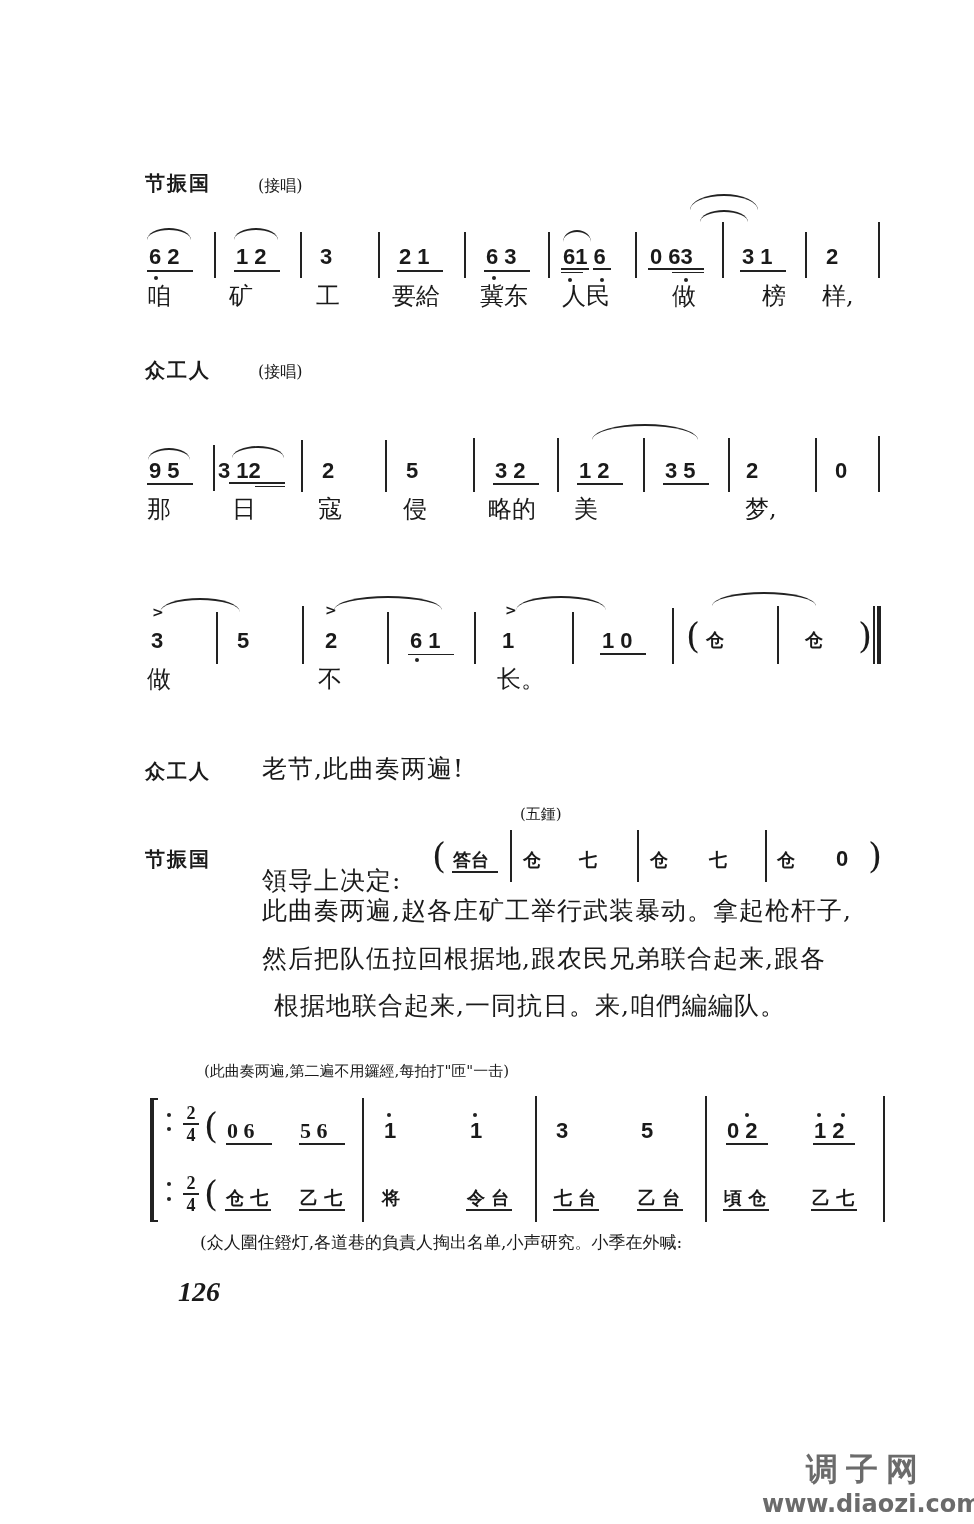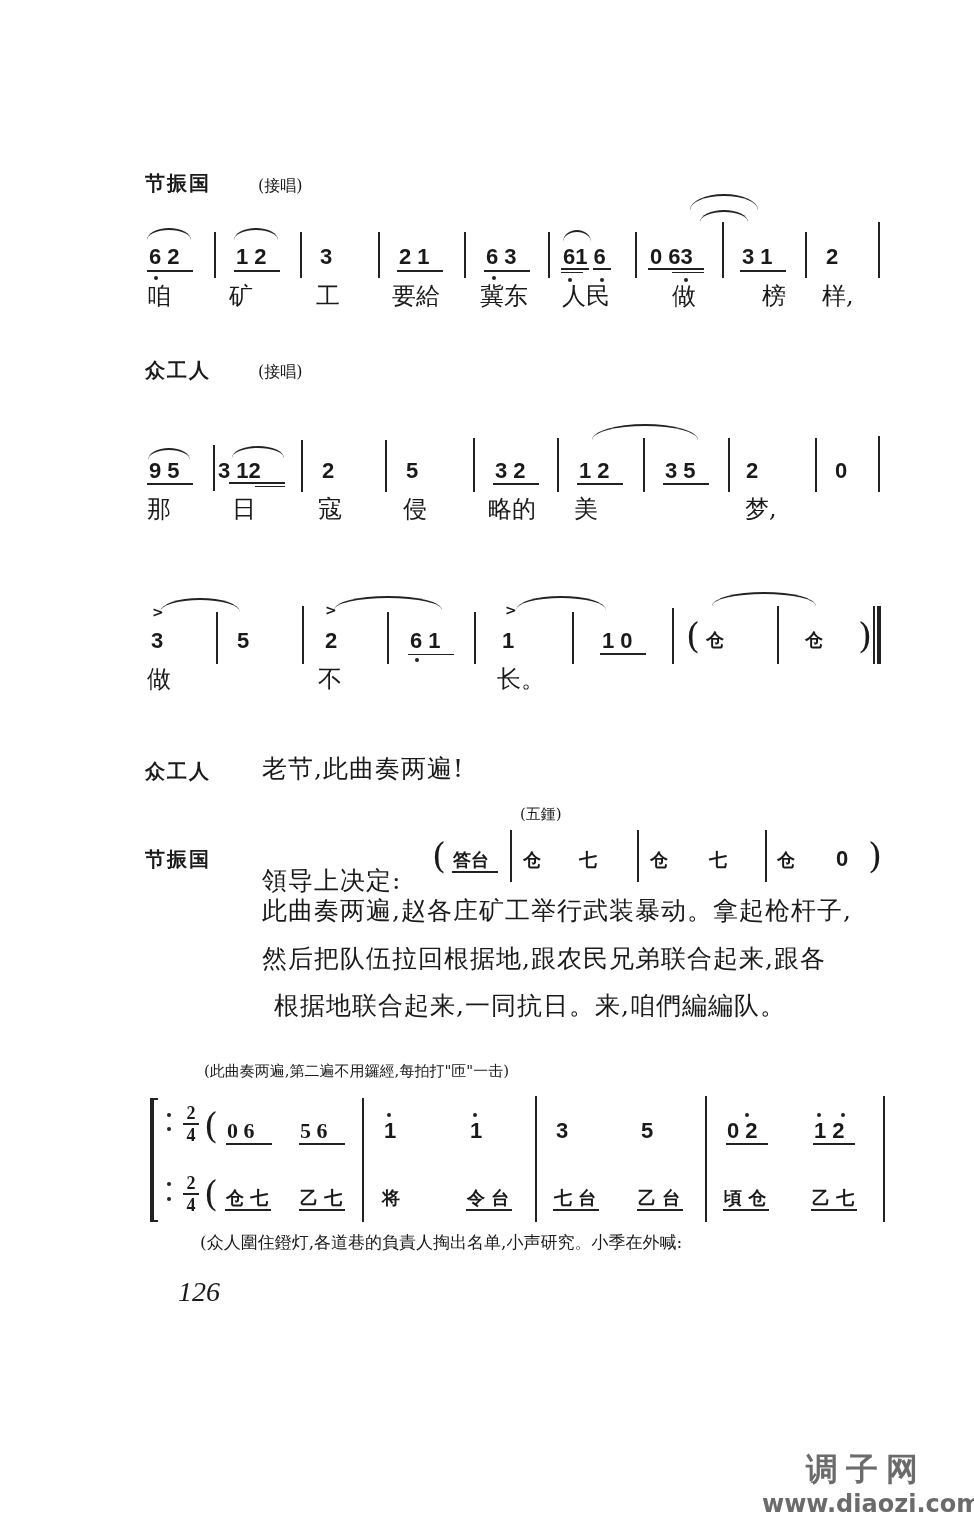--- a/index.html
+++ b/index.html
@@ -14,21 +14,21 @@
   .ul { position:absolute; height:2px; background:#222; }
   .ul2 { position:absolute; height:1px; background:#222; }
   .dot { position:absolute; width:4px; height:4px; border-radius:2px; background:#222; }
   .slur { position:absolute; border-top:2px solid #222; border-radius:50% 50% 0 0 / 100% 100% 0 0; height:10px; }
   .acc { position:absolute; font-family:"DejaVu Sans", sans-serif; font-size:14px; font-weight:bold; }
   .paren { position:absolute; font-family:"DejaVu Serif", serif; font-size:36px; line-height:36px; }
   .perc { font-family:"DejaVu Sans", sans-serif; font-weight:bold; font-size:18px; white-space:nowrap; }
   .para { font-size:25px; line-height:25px; white-space:nowrap; letter-spacing:1px; }
   .ts { position:absolute; font-family:"Liberation Serif", serif; font-weight:bold; font-size:18px; line-height:18px; text-align:center; width:16px; }
   .ts .line { width:16px; height:2px; background:#222; margin:1px 0; }
-  .pageno { font-family:"Liberation Serif", serif; font-style:italic; font-weight:normal; font-size:28px; }
+  .pageno { font-family:"Liberation Serif", serif; font-style:italic; font-weight:bold; font-size:28px; }
   .wm1 { font-family:"DejaVu Sans", sans-serif; font-weight:bold; font-size:32px; color:#6b6b6b; letter-spacing:8px; }
   .wm2 { font-family:"DejaVu Sans", sans-serif; font-weight:bold; font-size:24px; color:#6b6b6b; }
 </style>
 </head>
 <body>
 
 <div class="abs role" style="left:145px;top:170px;">节振国</div>
 <div class="abs note" style="left:258px;top:176px;">(接唱)</div>
 
 <div>

